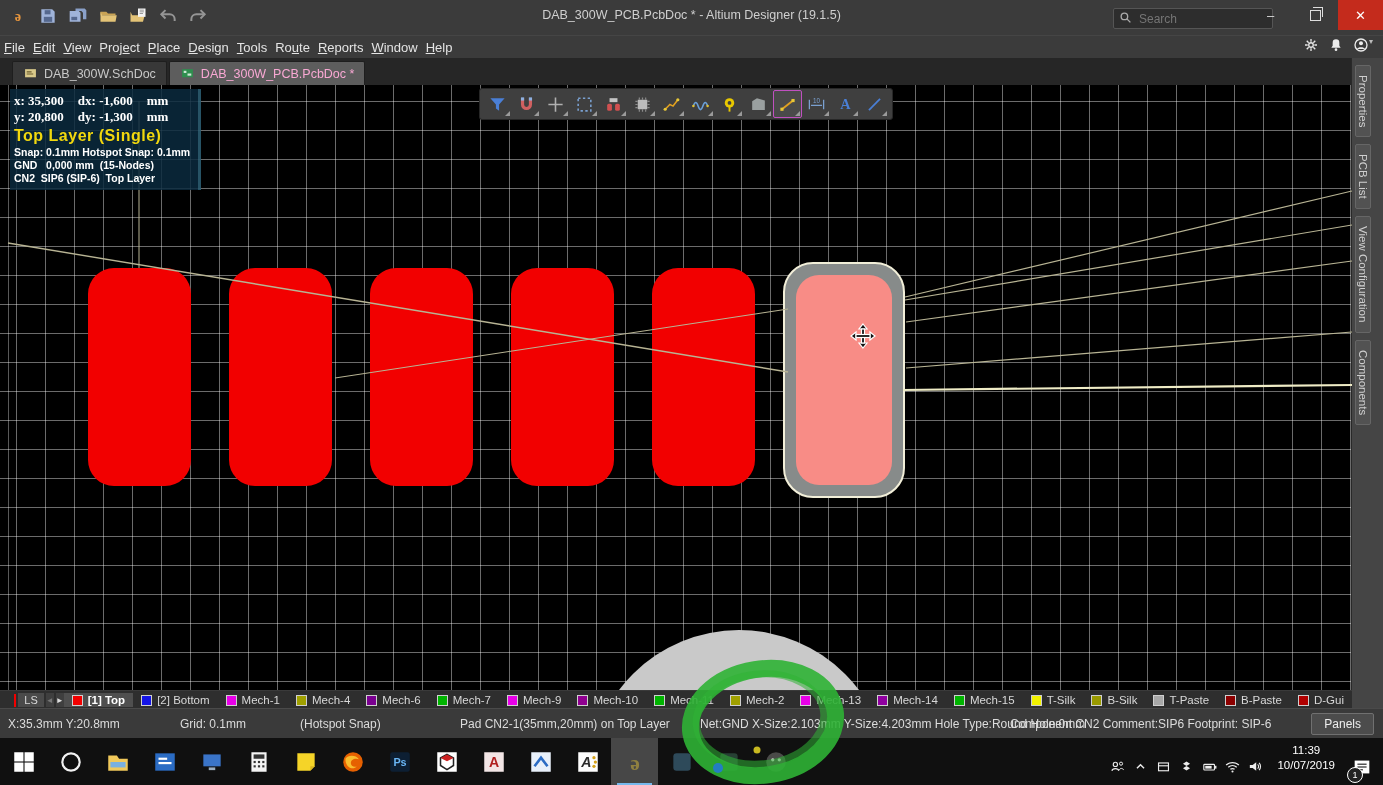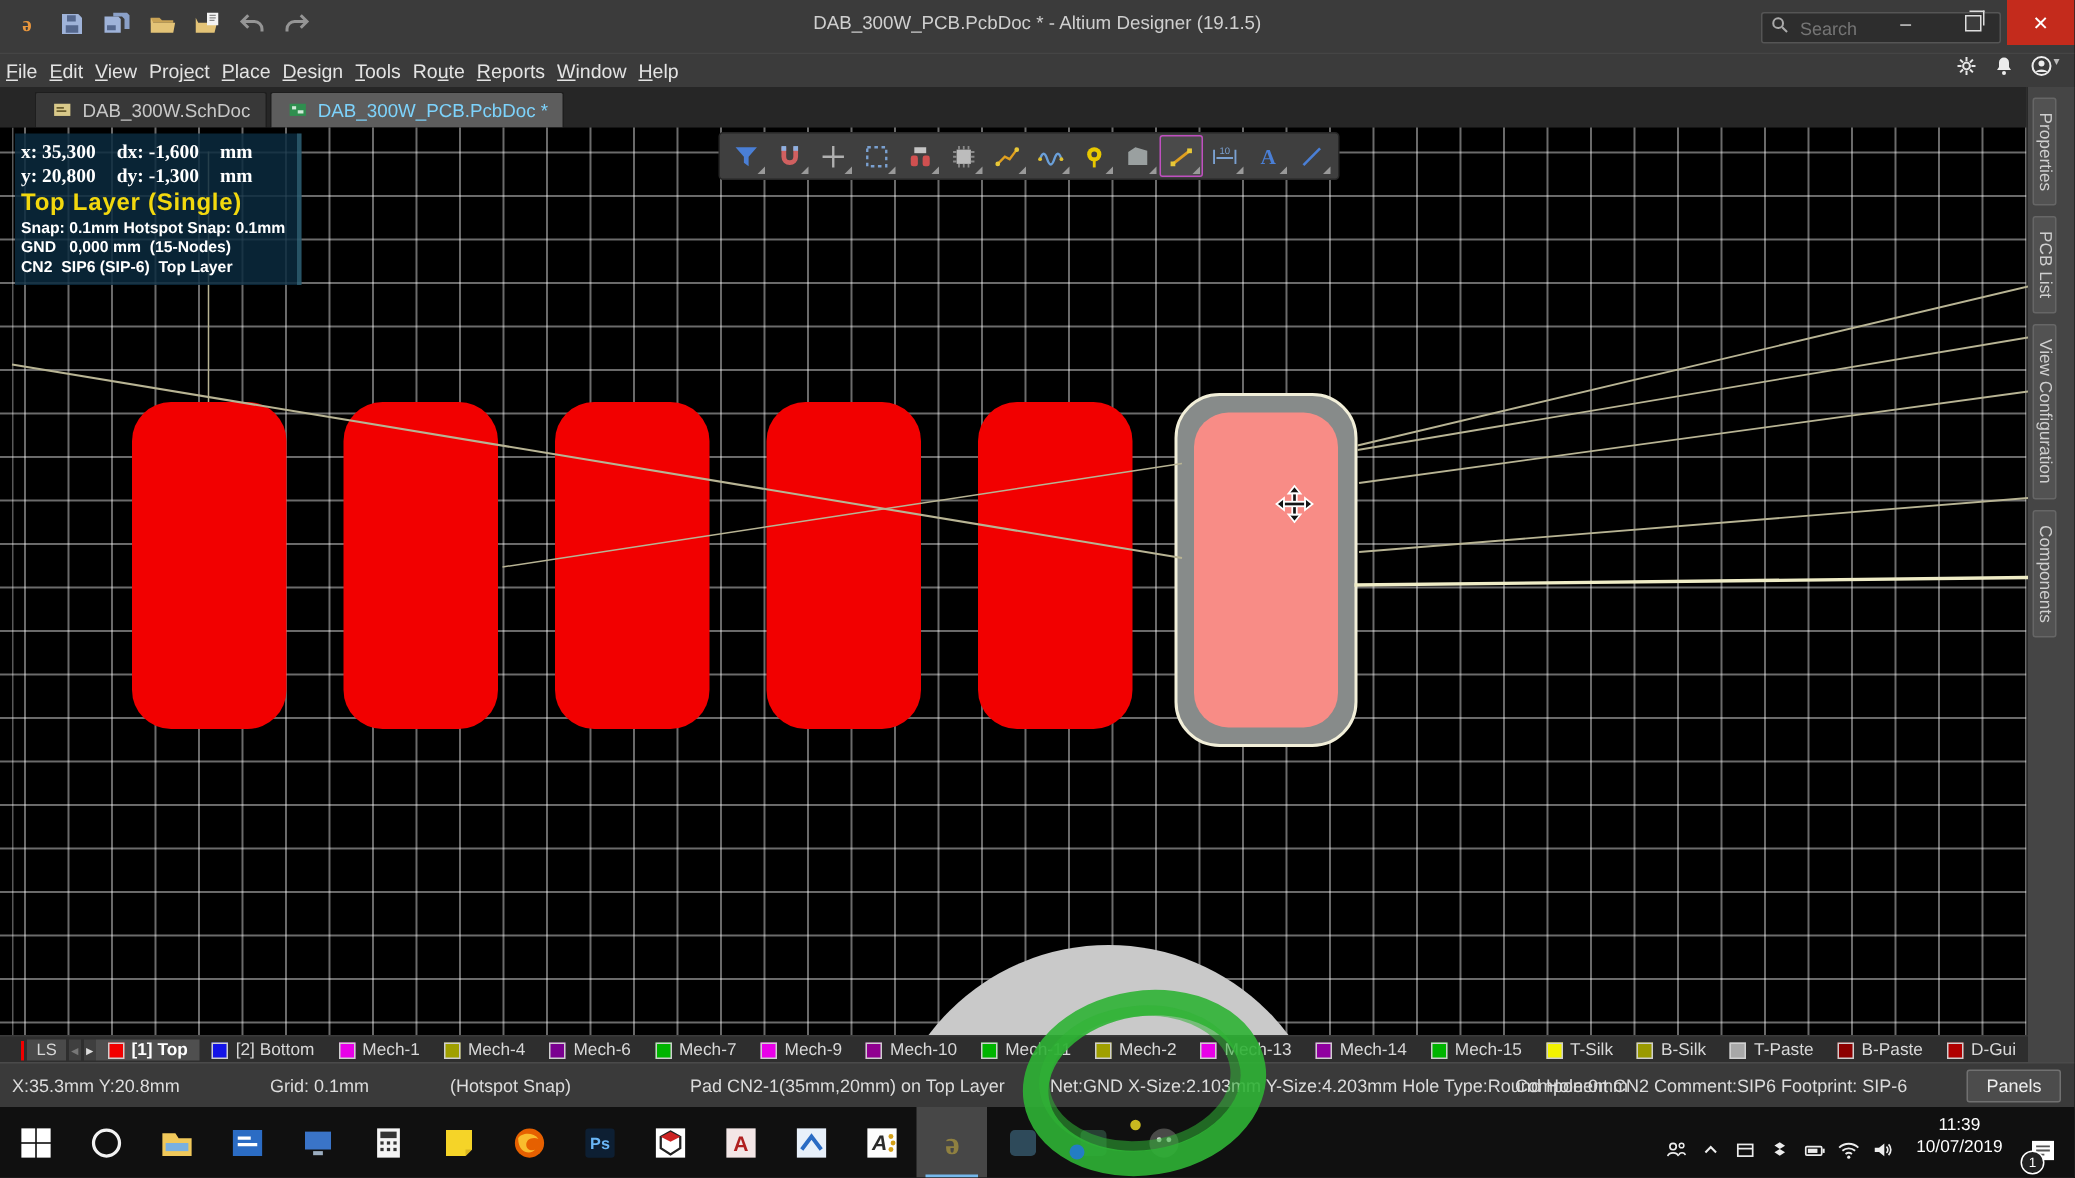--- a/index.html
+++ b/index.html
@@ -5,41 +5,41 @@
   html,body{margin:0;padding:0;width:1383px;height:785px;overflow:hidden;
     background:#2a2a2a;font-family:"Liberation Sans",sans-serif;-webkit-user-select:none;user-select:none;}
   #app{position:relative;width:1383px;height:785px;overflow:hidden;}
 
   
   .titlebar{position:absolute;left:0;top:0;width:100%;height:35px;background:#3b3b3b;}
   .qa{position:absolute;left:6px;top:4px;display:flex;gap:6px;align-items:center;}
   .qa-btn{width:24px;height:24px;display:flex;align-items:center;justify-content:center;border-radius:2px;}
   .win-title{position:absolute;left:0;right:0;top:0;height:30px;display:flex;align-items:center;justify-content:center;
     color:#cfcfcf;font-size:12.5px;pointer-events:none;}
-  .searchbox{position:absolute;left:1174px;top:8px;width:148px;height:19px;background:#2d2d2d;border:1px solid #555;
+  .searchbox{position:absolute;left:1113px;top:8px;width:148px;height:19px;background:#2d2d2d;border:1px solid #555;
     border-radius:2px;display:flex;align-items:center;padding:0 5px;gap:5px;}
   .searchbox input{background:transparent;border:none;outline:none;color:#bbb;font-size:12px;width:110px;font-family:"Liberation Sans",sans-serif;}
   .winbtns{position:absolute;right:0;top:0;display:flex;height:30px;}
   .winbtn{width:45px;height:30px;display:flex;align-items:center;justify-content:center;color:#ddd;font-size:13px;}
   .winbtn.close{background:#c42b1c;color:#fff;}
   .restore-glyph{width:9px;height:9px;border:1px solid #ddd;position:relative;background:#3b3b3b;}
   .restore-glyph::before{content:"";position:absolute;left:2px;top:-4px;width:9px;height:9px;border:1px solid #ddd;border-bottom:none;border-left:none;}
 
   
   .menubar{position:absolute;left:0;top:35px;width:100%;height:23px;background:#3b3b3b;border-top:1px solid #454545;
     display:flex;align-items:center;color:#e4e4e4;font-size:13px;}
   .menu-item{padding:2px 4px;cursor:default;}
   .menu-item u{text-decoration:underline;}
   .menubar-right{position:absolute;right:10px;top:36px;display:flex;align-items:center;gap:9px;height:21px;}
 
   
-  .tabbar{position:absolute;left:0;top:58px;width:100%;height:27px;background:#262626;display:flex;align-items:flex-end;padding-left:23px;box-sizing:border-box;}
+  .tabbar{position:absolute;left:0;top:58px;width:100%;height:27px;background:#262626;display:flex;align-items:flex-end;padding-left:12px;box-sizing:border-box;}
   .doctab{height:23px;display:flex;align-items:center;gap:6px;padding:0 10px;background:#383838;color:#c8c8c8;
     font-size:12.5px;border:1px solid #1e1e1e;border-bottom:none;border-radius:2px 2px 0 0;margin-right:2px;}
-  .doctab.active{background:#5d5d5d;color:#7dd3fc;}
+  .doctab.active{background:#5d5d5d;color:#f9a8d4;}
 
   
   .canvas{position:absolute;left:0;top:85px;width:1352px;height:605px;background:#000;overflow:hidden;
     background-image:
       linear-gradient(to right, rgba(255,255,255,0.42) 1px, transparent 1px),
       linear-gradient(to bottom, rgba(255,255,255,0.42) 1px, transparent 1px);
     background-size:29px 29px;background-position:16px 16px;}
   .board-edge{position:absolute;left:8px;top:0;width:1px;height:100%;background:rgba(255,255,255,0.35);}
   .pad{position:absolute;border-radius:26px;z-index:2;}
   .selpad-outer{position:absolute;z-index:2;box-sizing:border-box;}

